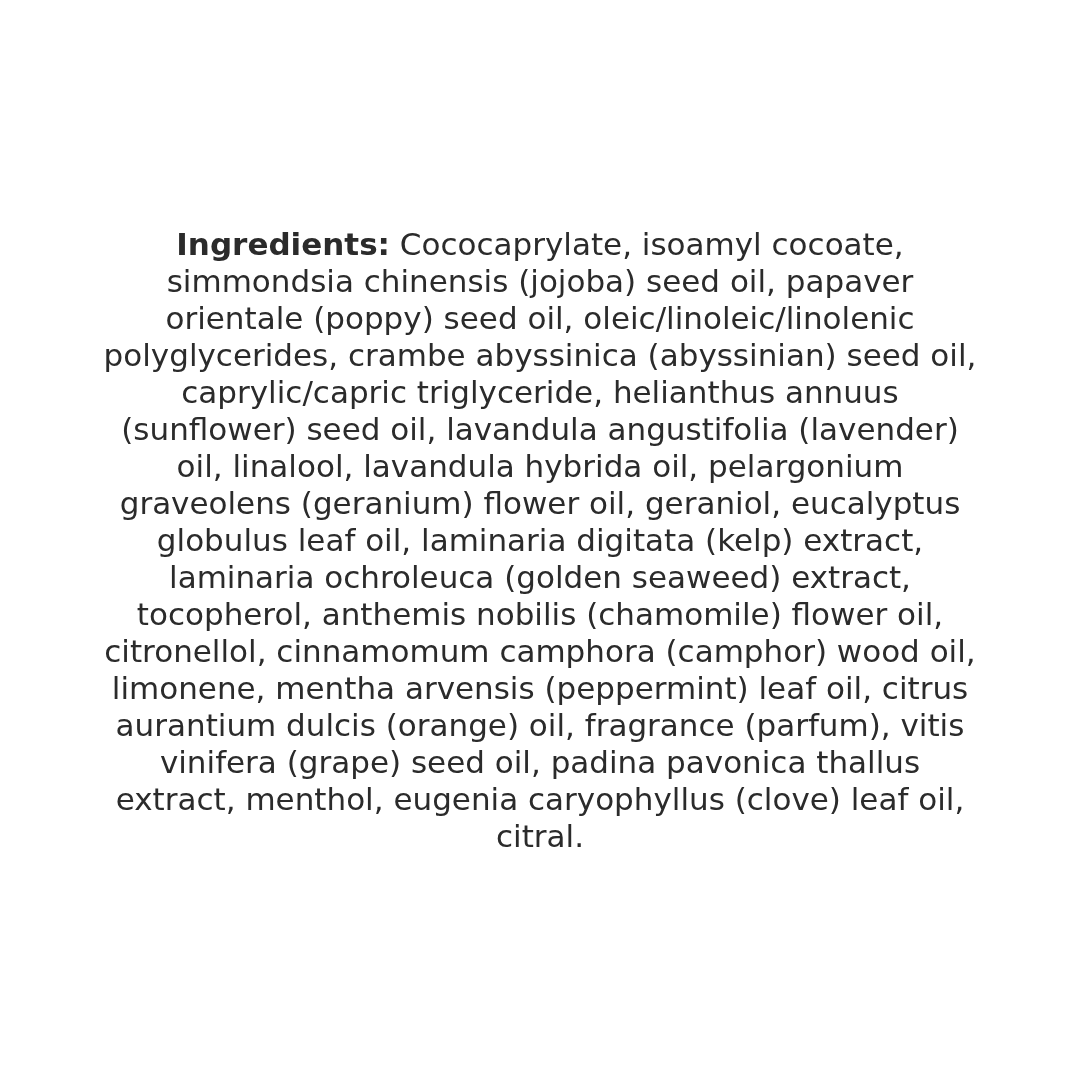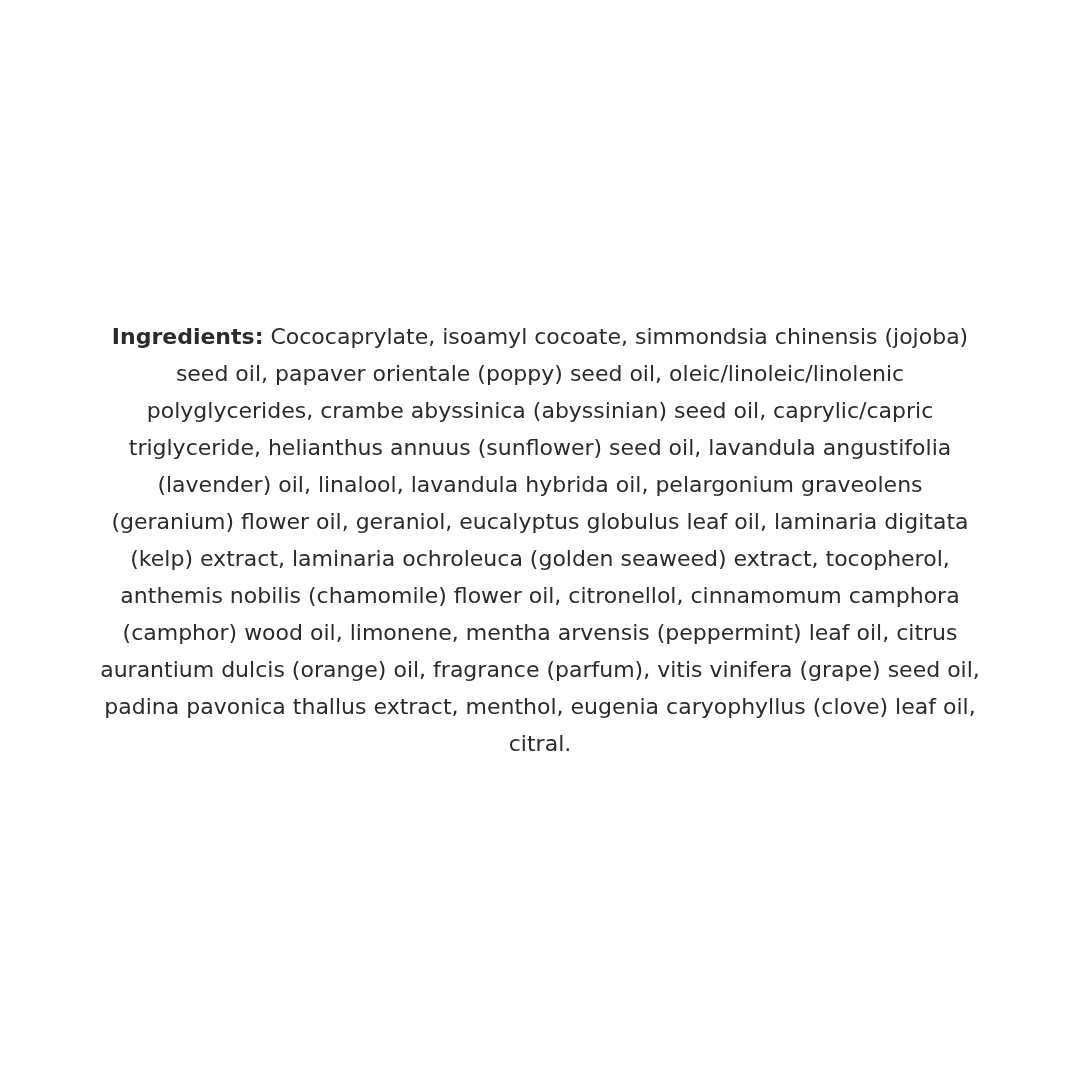--- a/index.html
+++ b/index.html
@@ -17,21 +17,21 @@
     width: 1080px;
     height: 1080px;
     display: flex;
     align-items: center;
     justify-content: center;
   }
   .ingredients {
     max-width: 884px;
     margin: 0;
     text-align: center;
-    font-size: 22px;
+    font-size: 31px;
     line-height: 37px;
     color: #2b2b2b;
     font-weight: 400;
     letter-spacing: 0px;
   }
   .ingredients strong {
     font-weight: 700;
   }
 </style>
 </head>

